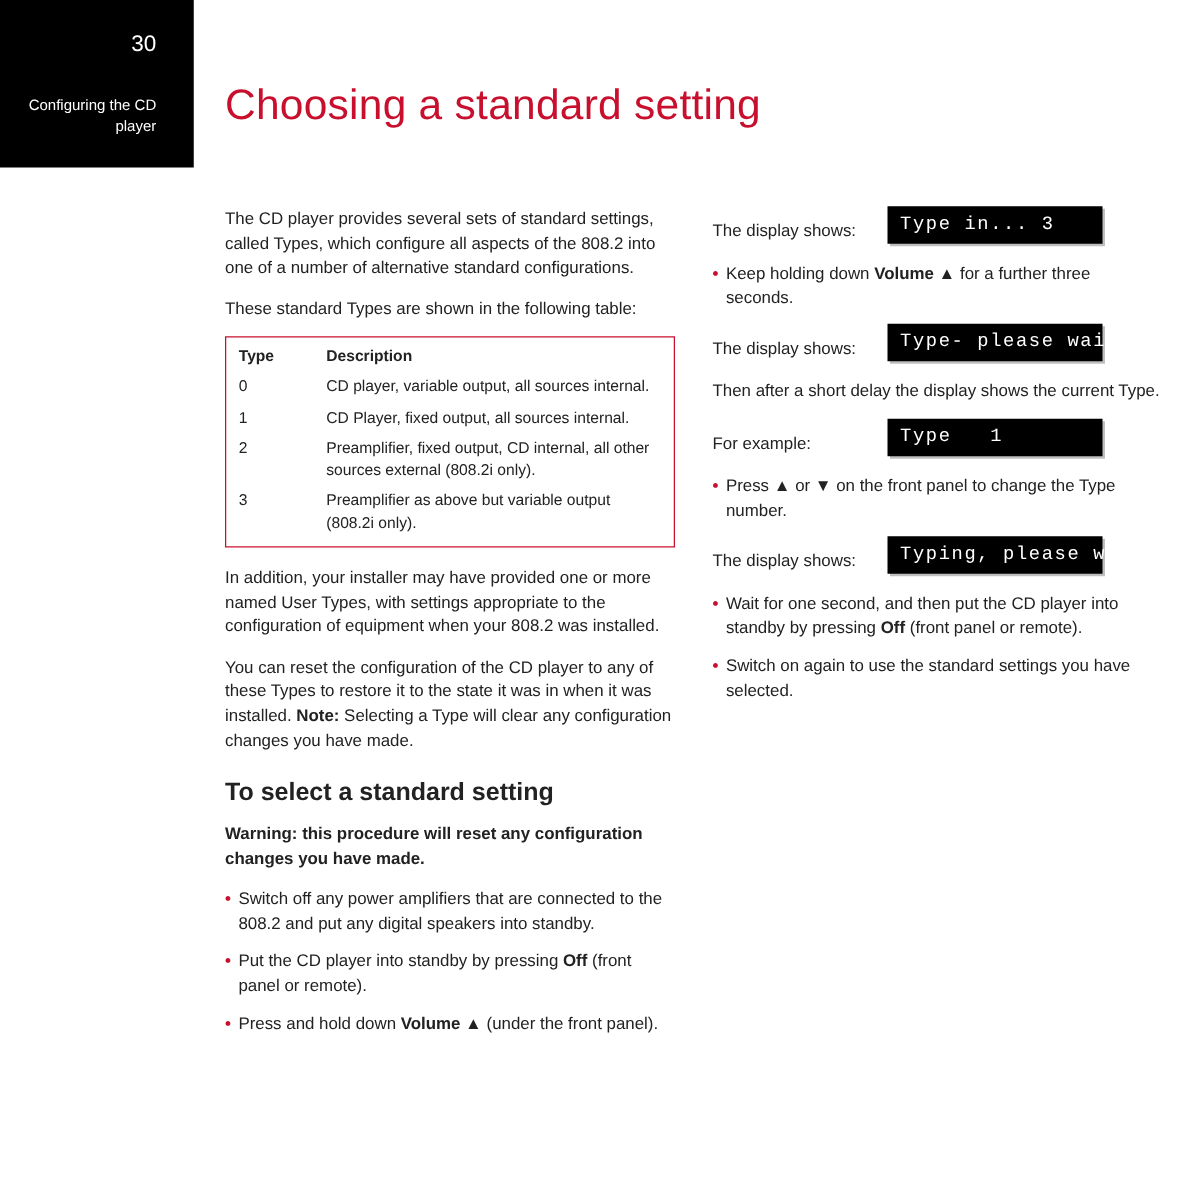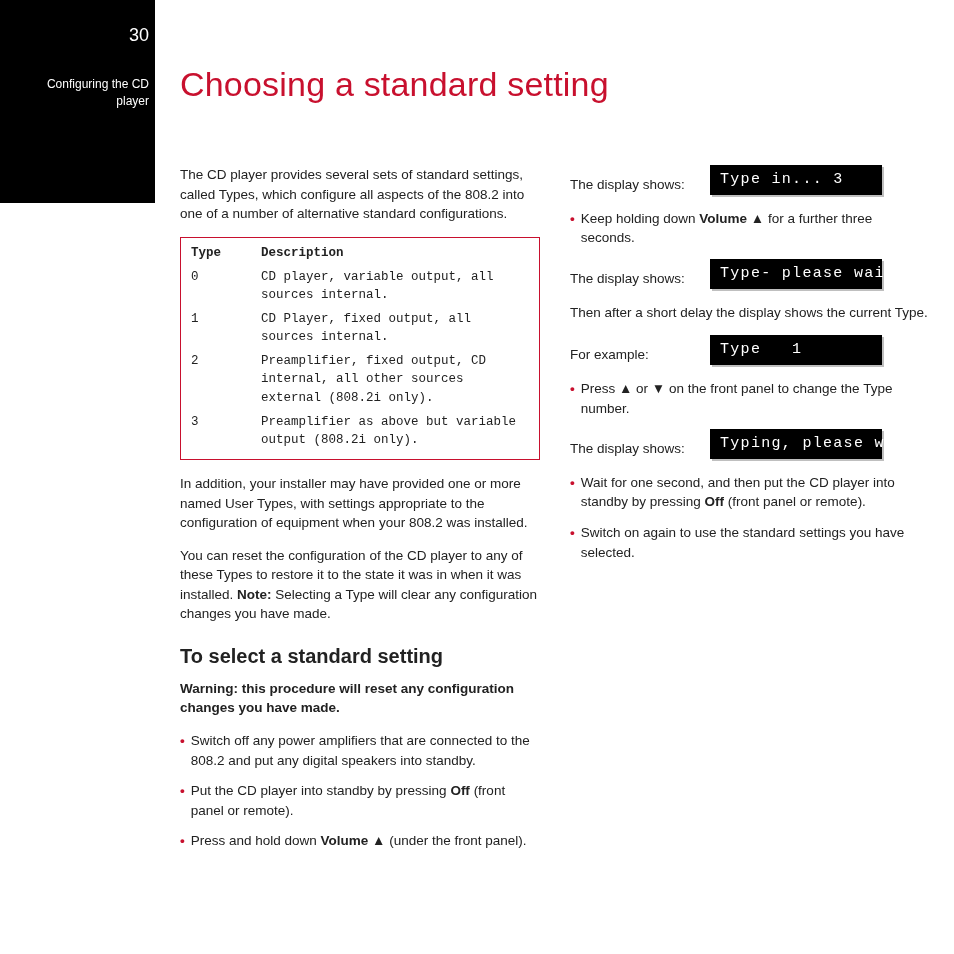--- a/index.html
+++ b/index.html
@@ -9,24 +9,24 @@
     color: #222;
     width: 954px;
     height: 954px;
     position: relative;
     font-size: 14px;
   }
   .sidebar {
     position: absolute;
     left: 0; top: 0;
     width: 155px;
-    height: 203px;
+    height: 134px;
     background: #000;
     color: #fff;
-    padding: 25px 6px 0 0;
+    padding: 25px 30px 0 0;
     text-align: right;
   }
   .page-number {
     font-size: 18px;
     font-weight: 300;
     margin-bottom: 30px;
   }
   .section-label {
     font-size: 12px;
     line-height: 1.4;
@@ -76,21 +76,21 @@
     margin-right: 6px;
     flex-shrink: 0;
   }
   .bullet .txt { flex: 1; }
   .types-table {
     border: 1px solid #c8102e;
     margin: 6px 0 14px 0;
     padding: 6px 10px 10px 10px;
     font-size: 12.5px;
   }
-  .types-table .row { display: flex; margin-bottom: 6px; font-family: Liberation Mono, monospace; }
+  .types-table .row { display: flex; margin-bottom: 6px; }
   .types-table .row:last-child { margin-bottom: 0; }
   .types-table .c1 { width: 70px; flex-shrink: 0; }
   .types-table .c2 { flex: 1; }
   .types-table .hdr { font-weight: bold; }
   .display-line {
     display: flex;
     align-items: flex-end;
     margin-bottom: 14px;
   }
   .display-label {
@@ -121,20 +121,21 @@
     <span>player</span>
   </div>
 </div>
 
 <h1 class="title">Choosing a standard setting</h1>
 
 <div class="content">
 
   <div class="col">
     <p>The CD player provides several sets of standard settings, called Types, which configure all aspects of the 808.2 into one of a number of alternative standard configurations.</p>
+    <p>These standard Types are shown in the following table:</p>
 
     <div class="types-table">
       <div class="row hdr">
         <div class="c1">Type</div>
         <div class="c2">Description</div>
       </div>
       <div class="row">
         <div class="c1">0</div>
         <div class="c2">CD player, variable output, all sources internal.</div>
       </div>

